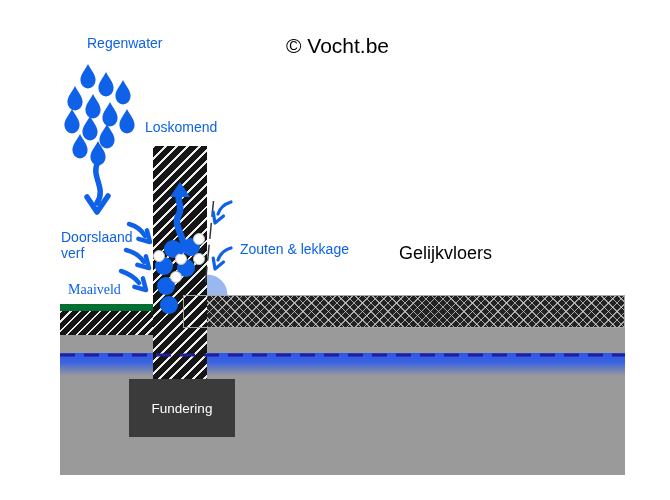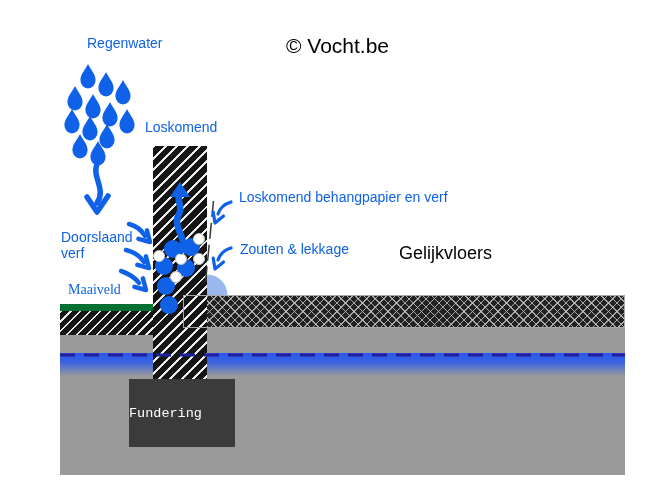--- a/index.html
+++ b/index.html
@@ -25,22 +25,22 @@
   .left-hatch{left:60px;top:311px;width:95px;height:24px;
     background:repeating-linear-gradient(135deg,
       var(--hatch-white,#ededed) 0px, var(--hatch-white,#ededed) 1.5px,
       var(--wall-black,#151515) 1.5px, var(--wall-black,#151515) 7px);}
   
   .wall{left:153px;top:146px;width:54px;height:233px;
     background:repeating-linear-gradient(135deg,
       var(--hatch-white,#ededed) 0px, var(--hatch-white,#ededed) 2px,
       var(--wall-black,#151515) 2px, var(--wall-black,#151515) 8px);}
   
-  .foundation{left:129px;top:379px;width:106px;height:68px;background:var(--foundation-gray,#3b3b3b);
-    display:flex;align-items:center;justify-content:flex-start;font-family:Liberation Mono, monospace;}
+  .foundation{left:129px;top:379px;width:106px;height:58px;background:var(--foundation-gray,#3b3b3b);
+    display:flex;align-items:center;justify-content:center;}
   .foundation span{color:#fff;font-size:13.5px;}
   
   .lbl{position:absolute;font-size:14px;color:var(--label-blue,#0f62e8);white-space:nowrap;line-height:1.15;}
   .lbl.black{color:var(--text-black,#000);}
   #lbl-regenwater{left:67px;top:35px;margin-left:20px;}
   #lbl-copyright{left:286px;top:34px;font-size:21px;}
   #lbl-buitenmuur{left:145px;top:119px;}
   #lbl-loskomend{left:239px;top:189px;}
   #lbl-zouten{left:240px;top:241px;}
   #lbl-gelijkvloers{left:399px;top:243px;font-size:18px;}
@@ -145,19 +145,18 @@
       <use href="#raindrop" class="drop" transform="translate(90,127)"></use>
       <use href="#raindrop" class="drop" transform="translate(107,135)"></use>
       <use href="#raindrop" class="drop" transform="translate(80,145)"></use>
       <use href="#raindrop" class="drop" transform="translate(98,152)"></use>
     </g>
   </svg>
 
   <div class="lbl" id="lbl-regenwater">Regenwater</div>
   <div class="lbl black" id="lbl-copyright">© Vocht.be</div>
   <div class="lbl" id="lbl-buitenmuur">Loskomend</div>
-  <div class="lbl" id="lbl-loskomend">Loskomend behangpapier en verf</div>
   <div class="lbl black" id="lbl-gelijkvloers">Gelijkvloers</div>
   <div class="lbl" id="lbl-zouten">Zouten &amp; lekkage</div>
   <div class="lbl" id="lbl-doorslaand">Doorslaand verf</div>
   <div class="lbl" id="lbl-maaiveld">Maaiveld</div>
 
 </div>
 
 </body></html>

